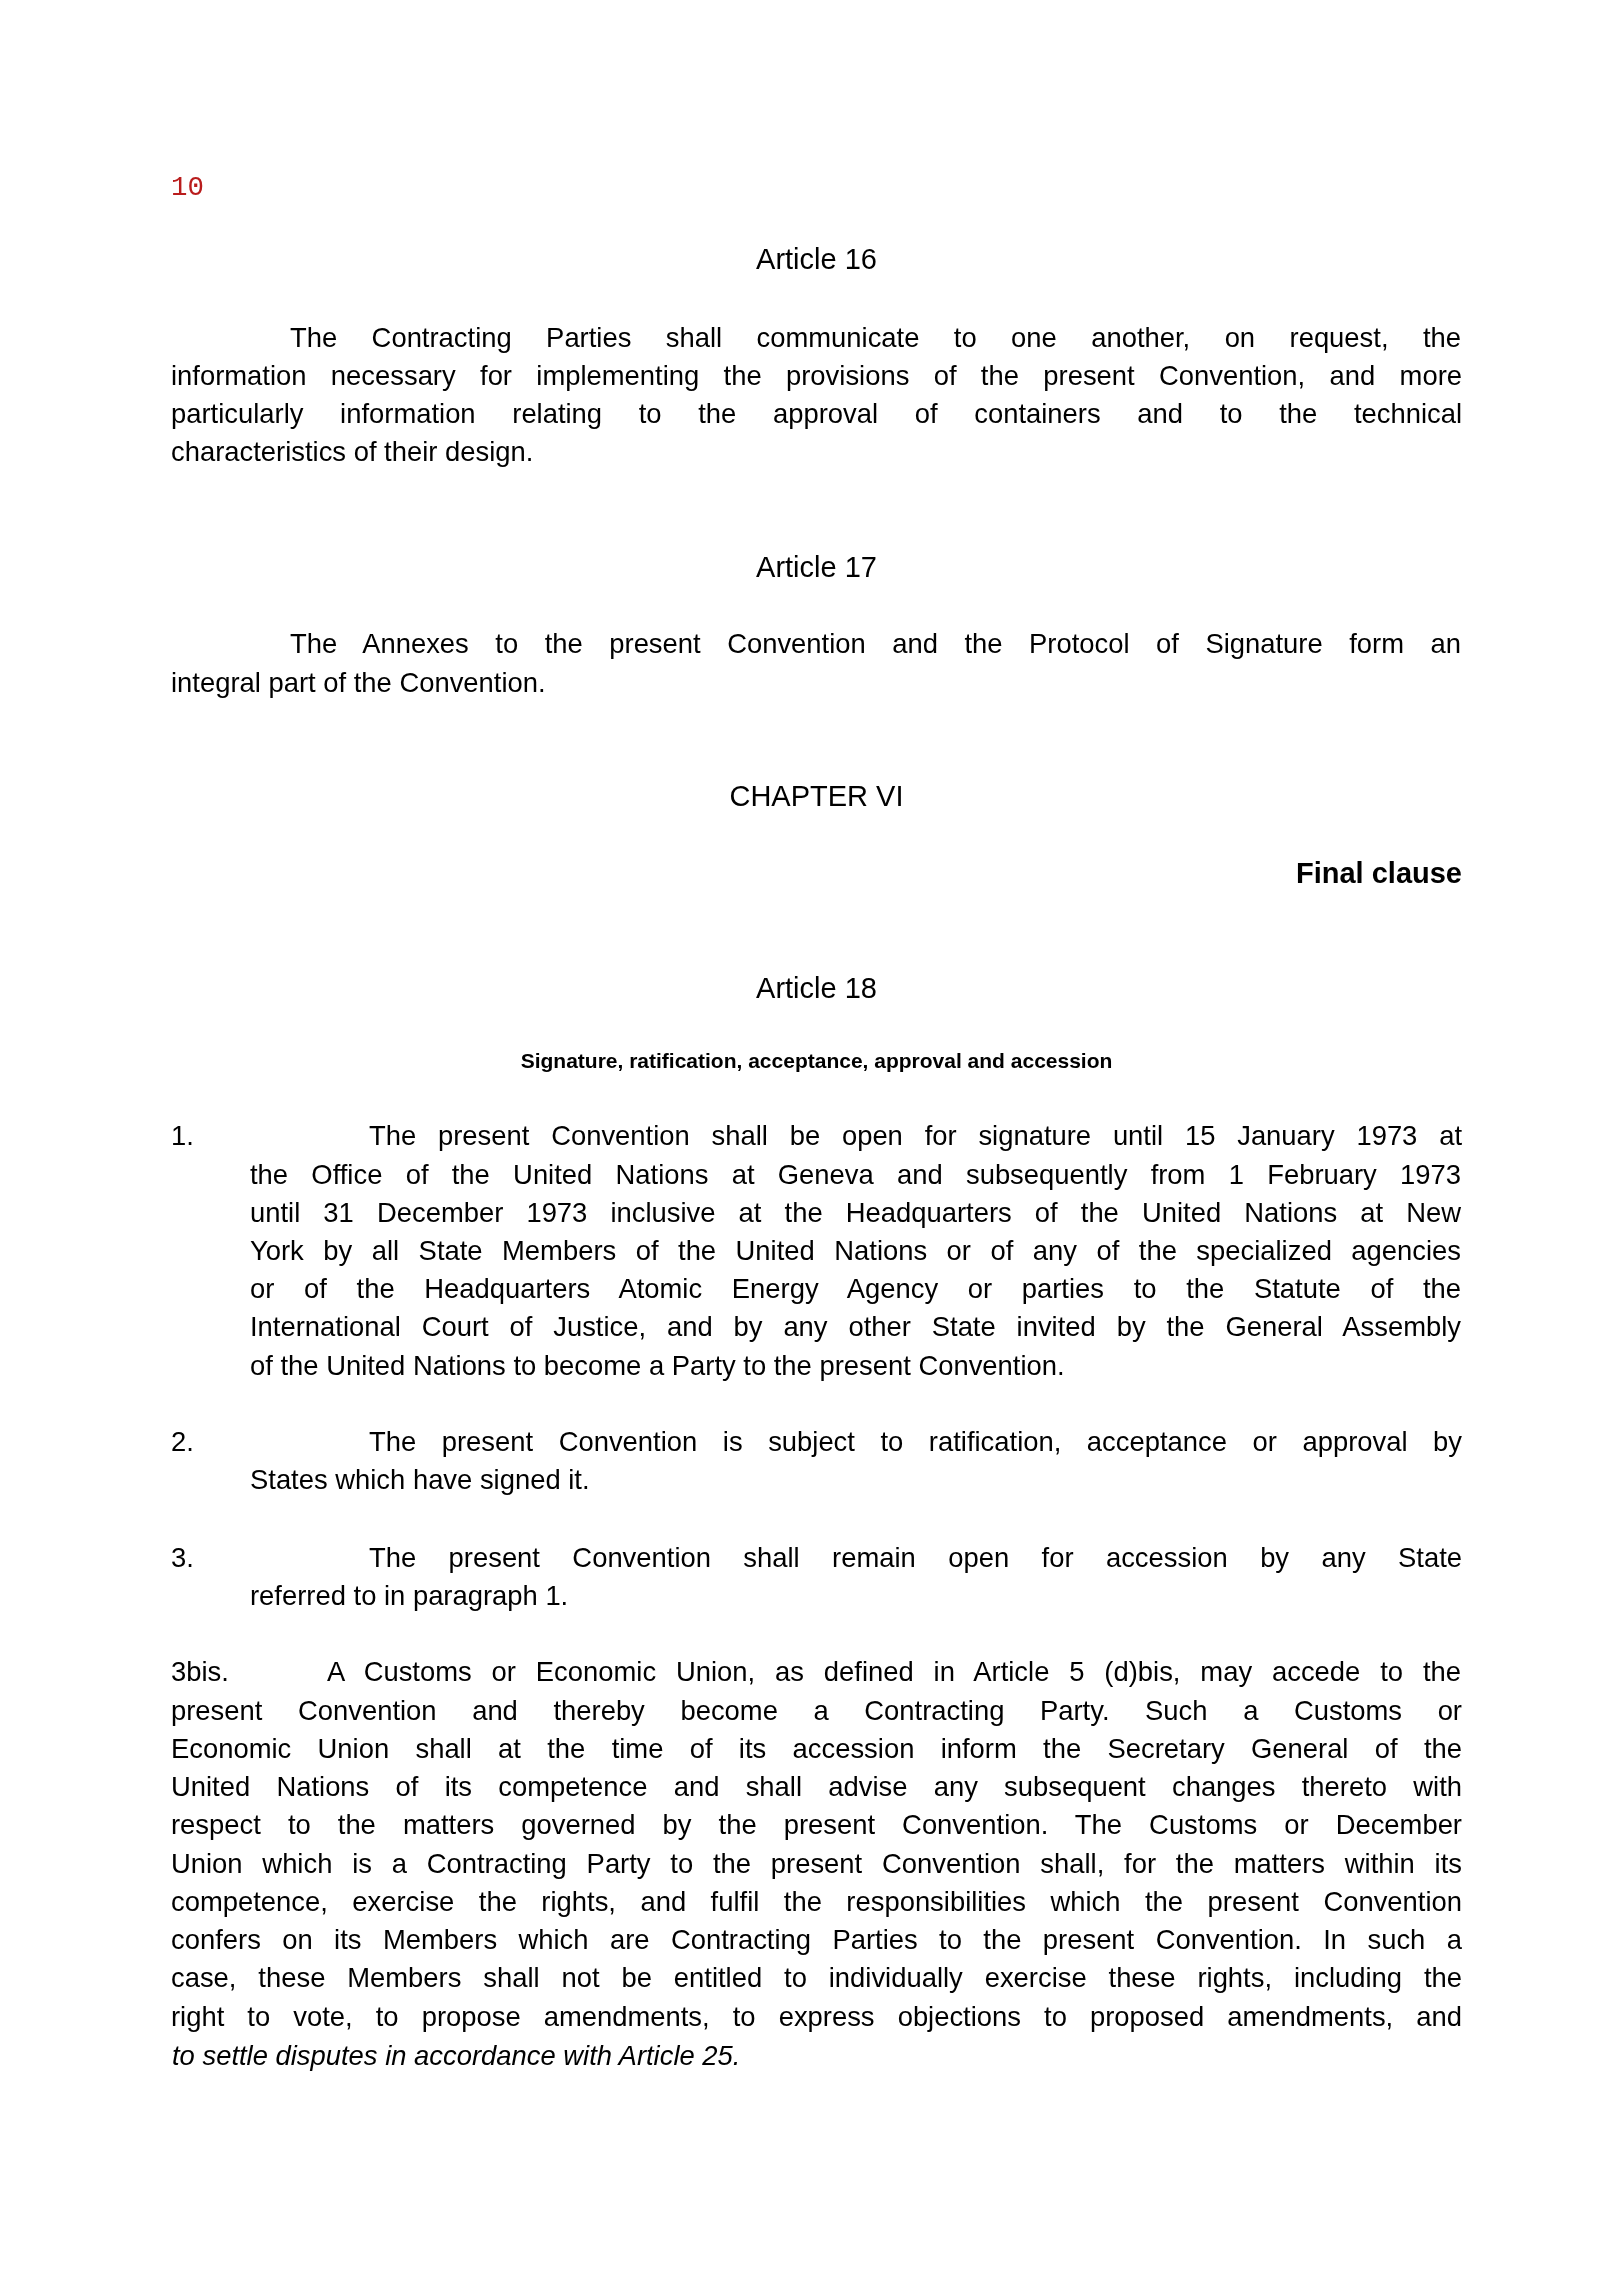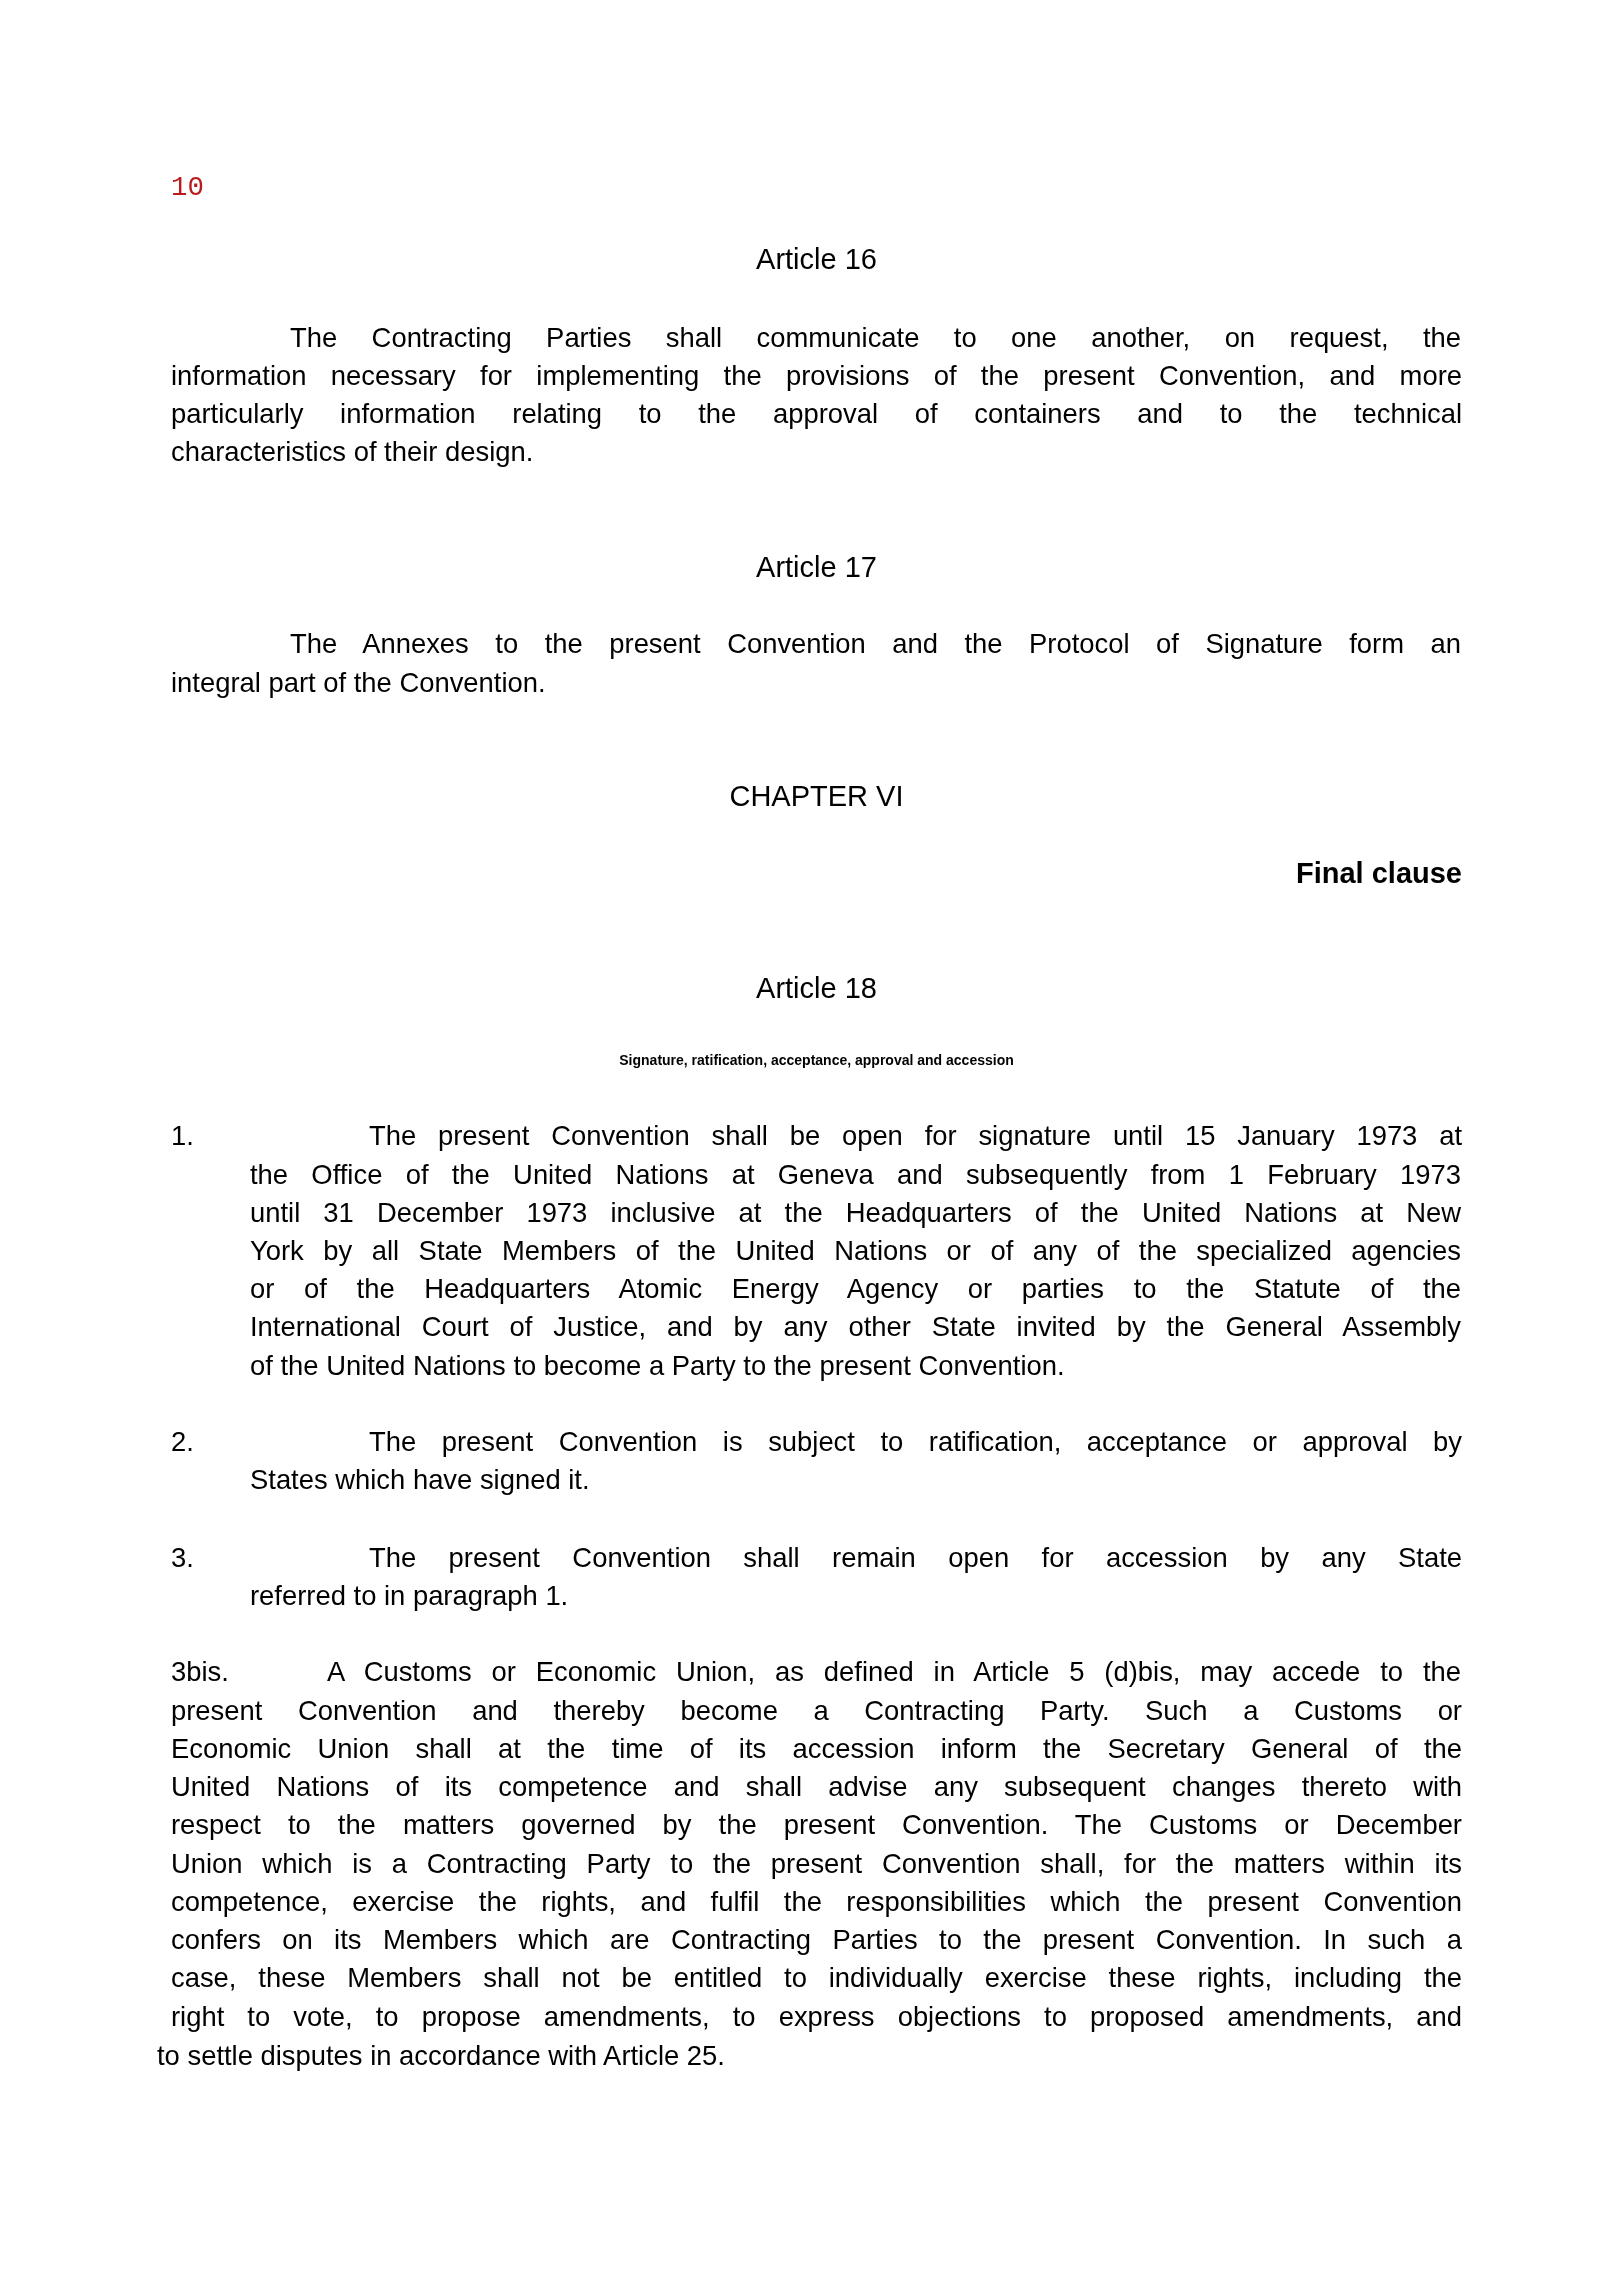--- a/index.html
+++ b/index.html
@@ -1,20 +1,20 @@
 <!DOCTYPE html>
 <html><head>
 <meta charset="utf-8">
 <style>
   html, body { margin:0; padding:0; background:#ffffff; }
   body { width:1620px; height:2293px; position:relative; overflow:hidden; color:#000; font-family:"Liberation Sans", sans-serif; }
   .page-num { position:absolute; left:171px; top:173px; font-family:"Liberation Mono", monospace; font-size:27.4px; color:#b91c1c; line-height:29px; }
   .center { position:absolute; left:171px; width:1291px; text-align:center; font-size:29px; line-height:35px; }
   .bold { font-weight:bold;text-align:right; }
-  .sub { font-size:14px; font-weight:bold; }
+  .sub { font-size:21px; font-weight:bold; }
   .line { position:absolute; font-size:27.4px; line-height:33px; white-space:nowrap; text-align:justify; text-align-last:justify; }
   .line.last { text-align-last:left; }
   .num { position:absolute; left:171px; font-size:27.4px; line-height:33px; }
 </style>
 </head>
 <body>
 
 <div class="page-num">10</div>
 
 <div class="center" style="top:242px;">Article 16</div>
@@ -54,14 +54,14 @@
 <div class="line" style="left:327px;width:1134px;top:1655px;">A Customs or Economic Union, as defined in Article 5 (d)bis, may accede to the</div>
 <div class="line" style="left:171px;width:1291px;top:1694px;">present Convention and thereby become a Contracting Party.  Such a Customs or</div>
 <div class="line" style="left:171px;width:1291px;top:1732px;">Economic Union shall at the time of its accession inform the Secretary General of the</div>
 <div class="line" style="left:171px;width:1291px;top:1770px;">United Nations of its competence and shall advise any subsequent changes thereto with</div>
 <div class="line" style="left:171px;width:1291px;top:1808px;">respect to the matters governed by the present Convention.  The Customs or December</div>
 <div class="line" style="left:171px;width:1291px;top:1847px;">Union which is a Contracting Party to the present Convention shall, for the matters within its</div>
 <div class="line" style="left:171px;width:1291px;top:1885px;">competence, exercise the rights, and fulfil the responsibilities which the present Convention</div>
 <div class="line" style="left:171px;width:1291px;top:1923px;">confers on its Members which are Contracting Parties to the present Convention.  In such a</div>
 <div class="line" style="left:171px;width:1291px;top:1961px;">case, these Members shall not be entitled to individually exercise these rights, including the</div>
 <div class="line" style="left:171px;width:1291px;top:2000px;">right to vote, to propose amendments, to express objections to proposed amendments, and</div>
-<div class="line last" style="left:157px;width:1291px;top:2039px;">to settle disputes in accordance with Article 25.</div>
+<div class="line last" style="left:172px;width:1291px;top:2039px;font-style:italic;">to settle disputes in accordance with Article 25.</div>
 
 
 </body></html>

